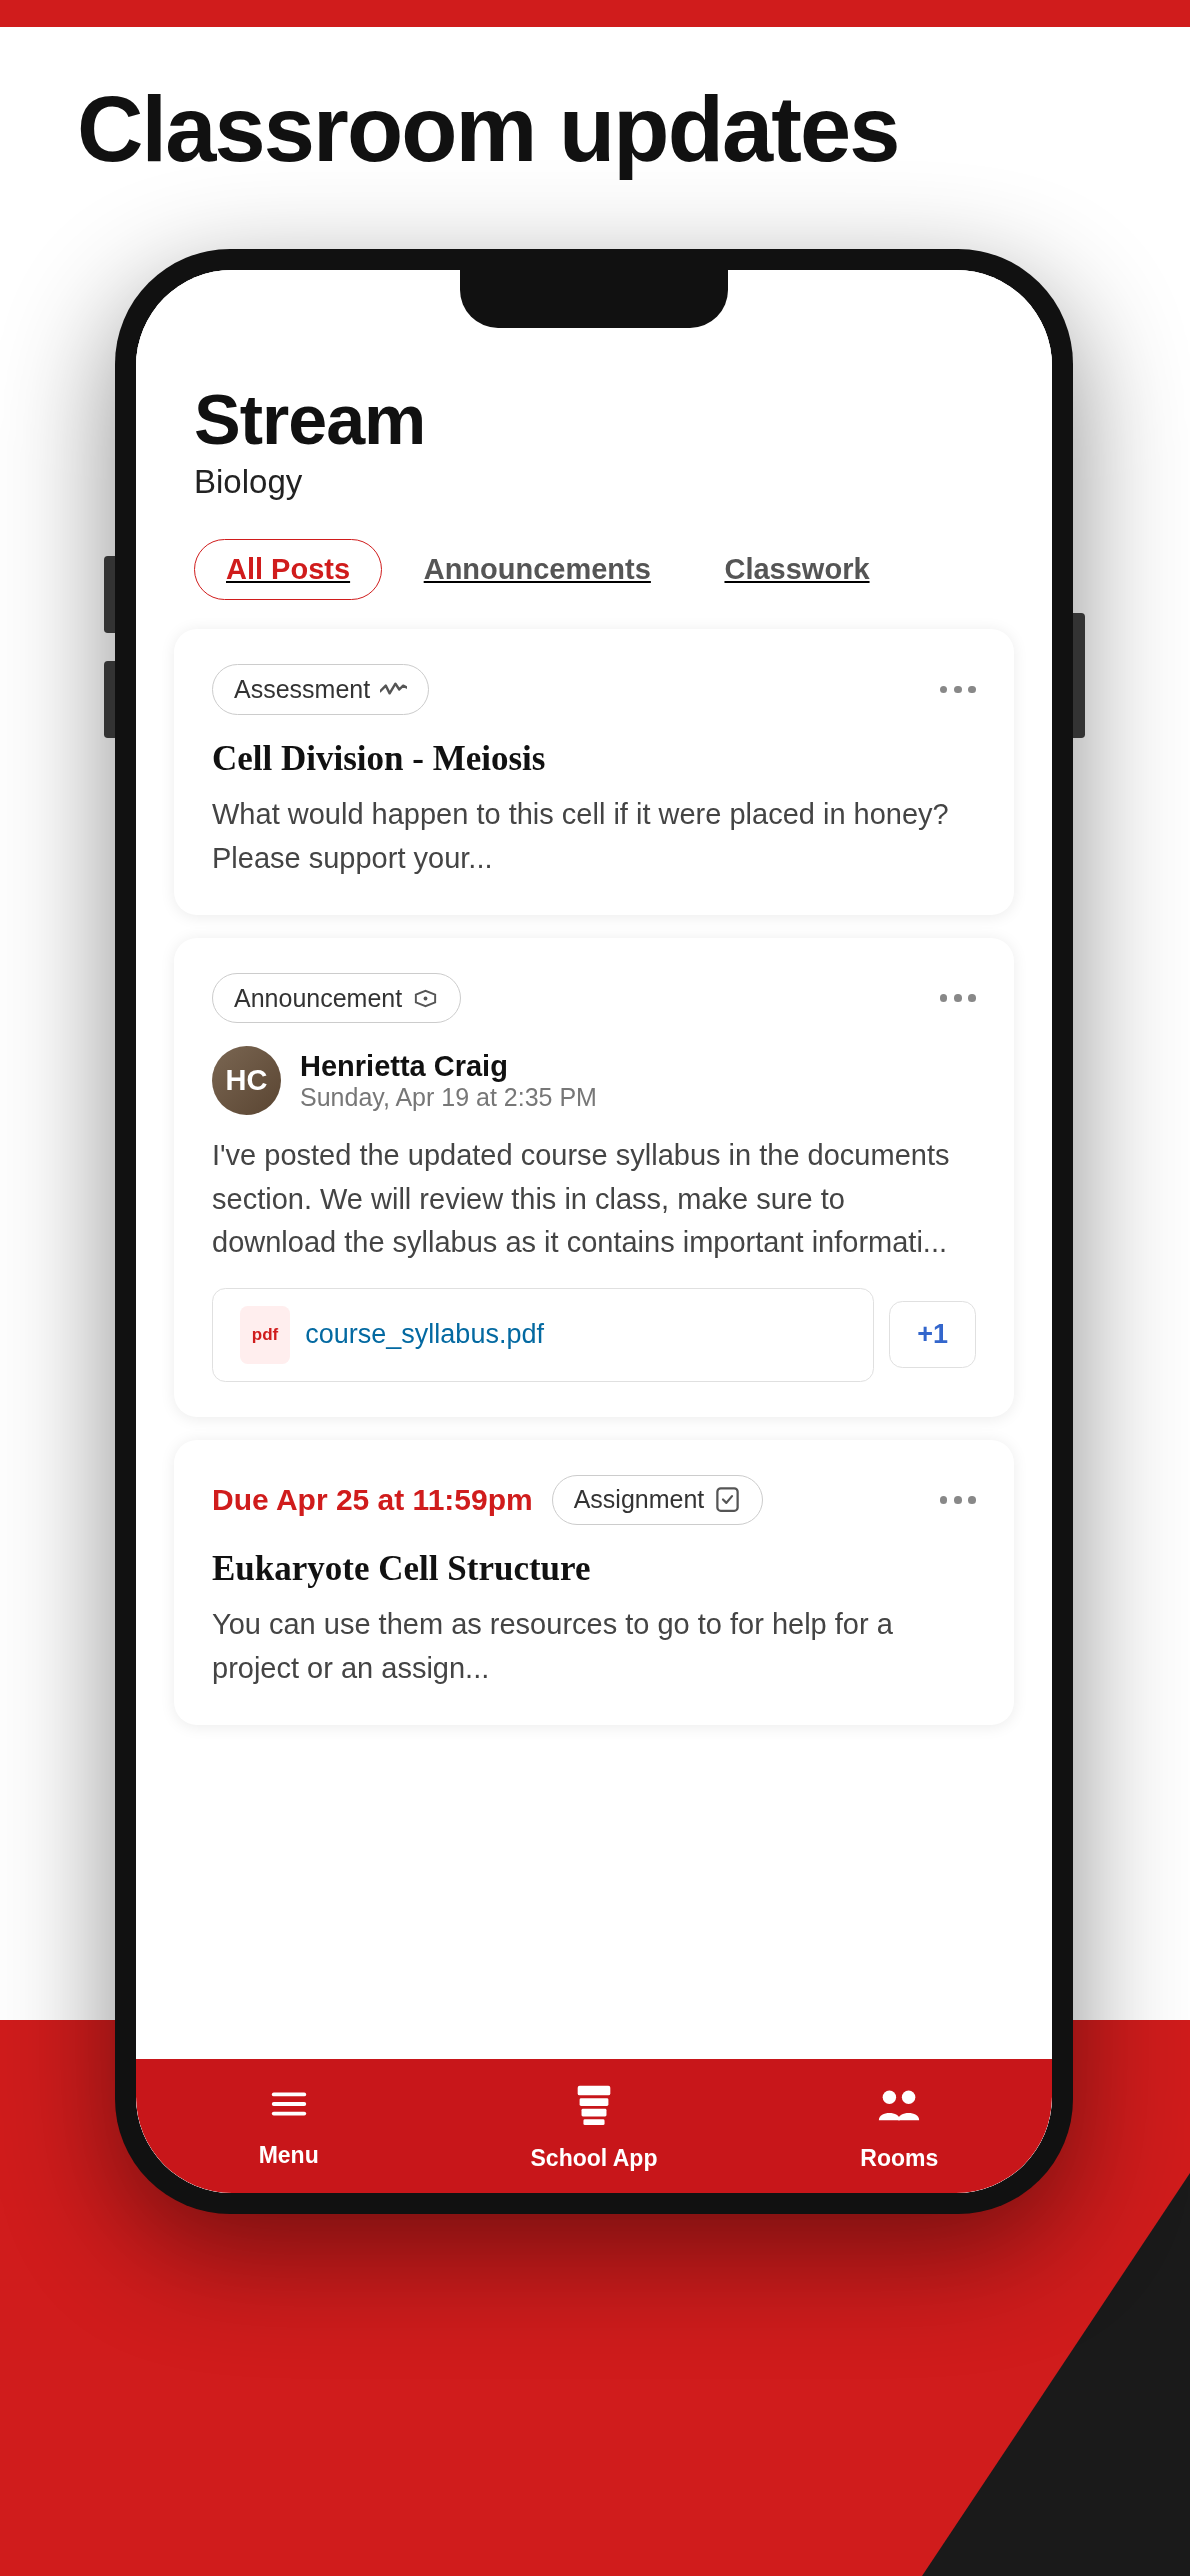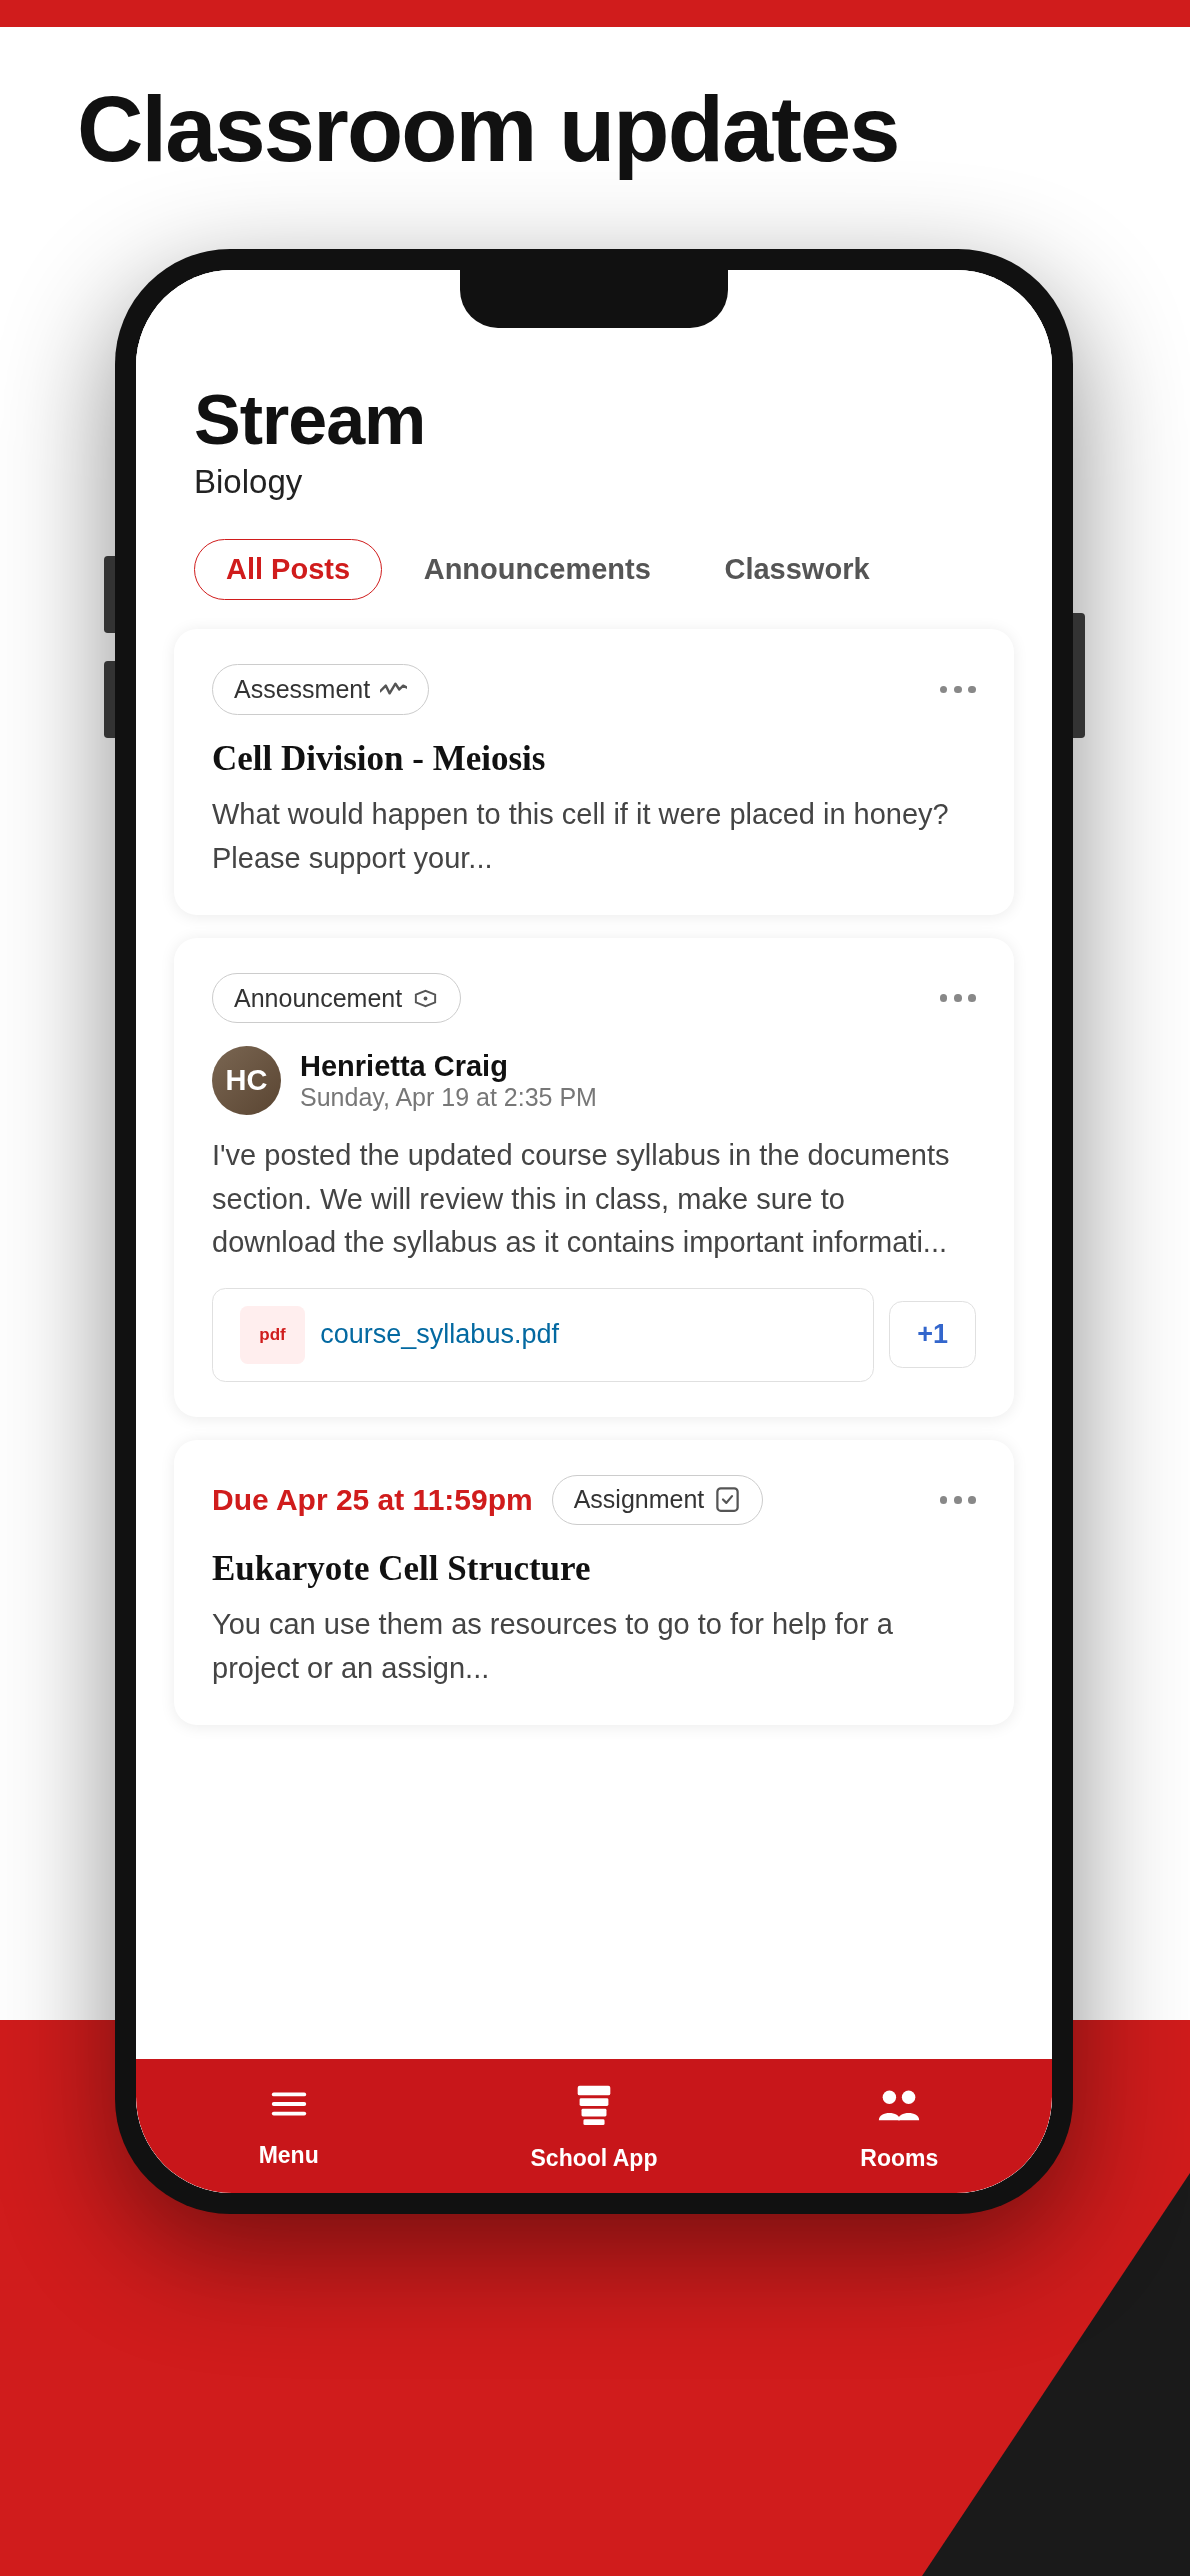--- a/index.html
+++ b/index.html
@@ -128,20 +128,21 @@
       margin-top: 7.7px;
     }
 
     
     .tab-bar {
       display: flex;
       align-items: center;
       padding: 19px 58px 0;
       gap: 9.6px;
       margin-bottom: 29px;
+      text-decoration: underline;
     }
 
     .tab {
       padding: 13.4px 31px;
       border-radius: 48px;
       font-size: 29px;
       font-weight: 600;
       cursor: pointer;
       border: 1.9px solid transparent;
     }
@@ -275,21 +276,21 @@
       align-items: center;
       gap: 15.3px;
       background: #fff;
       border: 1.9px solid #e0e0e0;
       border-radius: 13.4px;
       padding: 17px 27px;
       flex: 1;
     }
 
     .pdf-icon-box {
-      width: 65px;
+      width: 50px;
       height: 58px;
       background: #fee;
       border-radius: 7.7px;
       display: flex;
       align-items: center;
       justify-content: center;
       flex-shrink: 0;
     }
 
     .pdf-icon-text {

